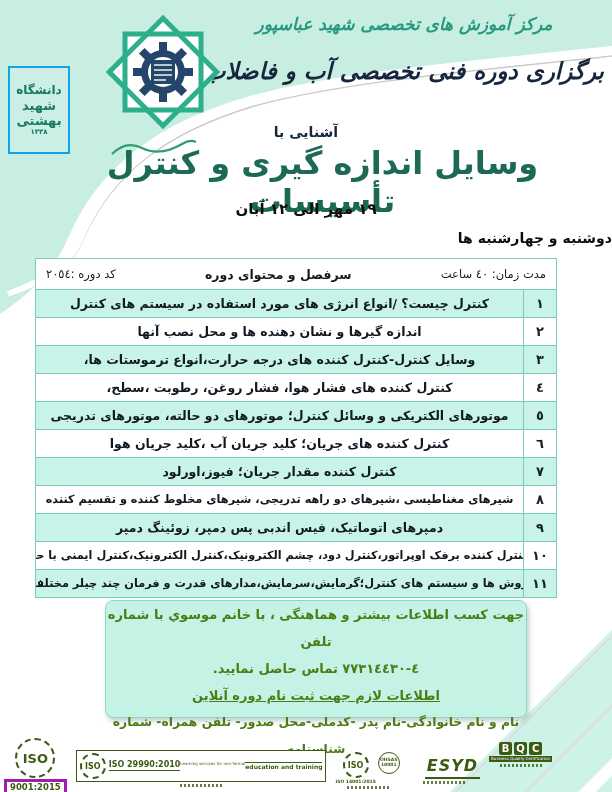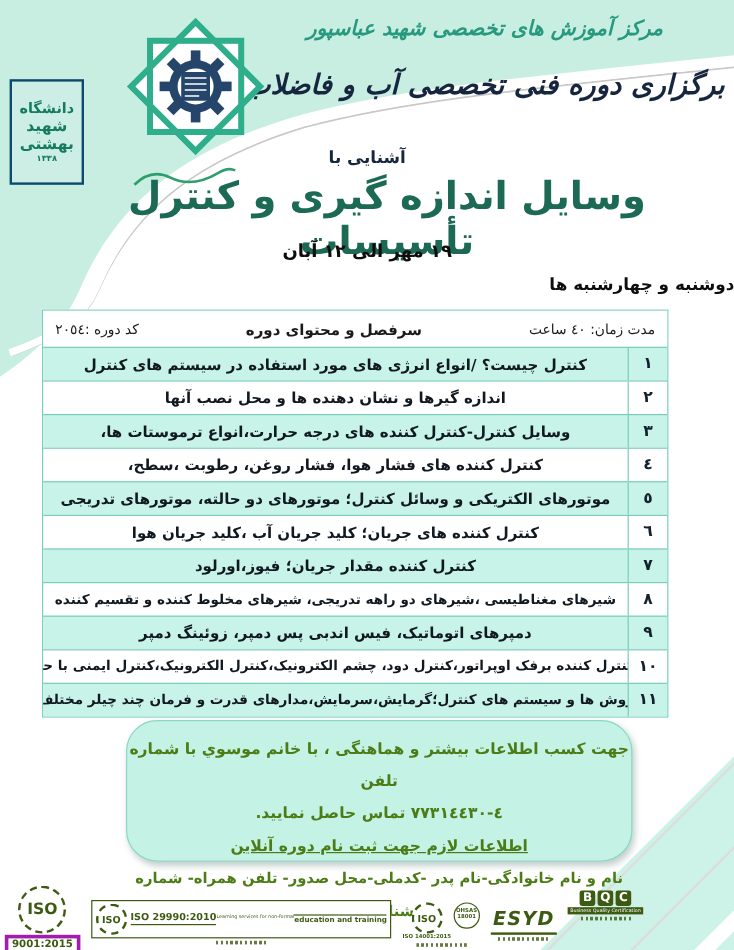--- a/index.html
+++ b/index.html
@@ -34,21 +34,21 @@
     color:#0d0d0d; font-size:15px; font-weight:bold; direction:rtl; z-index:3;
   }
   .days{
     top:230px; left:0; width:612px; text-align:right;
     color:#0d0d0d; font-size:14px; font-weight:bold; direction:rtl; z-index:3;
   }
 
   
   .univ-logo{
     top:66px; left:8px; width:62px; height:88px; z-index:4;
-    background:#cdeee4; border:2px solid #0c4a6e; box-sizing:border-box;
+    background:#cdeee4; border:2px solid #0ea5e9; box-sizing:border-box;
     display:flex; flex-direction:column; align-items:center; justify-content:center;
     color:#157a5e; font-weight:bold; direction:rtl; text-align:center;
   }
   .univ-logo .l1{font-size:12px; line-height:15px;}
   .univ-logo .l2{font-size:13px; line-height:15px;}
   .univ-logo .l3{font-size:13px; line-height:15px;}
   .univ-logo .yr{font-size:7px; line-height:9px;}
 
   
   .course-table{
@@ -73,24 +73,24 @@
     font-size:12.5px; font-weight:bold; color:#101820; white-space:nowrap;
     overflow:hidden; padding:0 4px;
   }
   .t-row:nth-child(9) .t-text,
   .t-row:nth-child(11) .t-text,
   .t-row:nth-child(12) .t-text{font-size:11.3px;}
 
   
   .footer-box{
     top:600px; left:105px; width:422px; height:118px; z-index:4;
-    background:#c4f2e5; border:1px solid #8bd8c4; border-radius:26px;
+    background:#c4f2e5; border:1px solid #8bd8c4; border-radius:8px;
     box-shadow:2px 3px 5px rgba(120,150,145,.45);
     direction:rtl; text-align:center; color:#4c7c16; font-weight:bold;
-    font-size:13px; box-sizing:border-box; padding-top:10px; line-height:27px;
+    font-size:13px; box-sizing:border-box; line-height:27px;
   }
   .footer-box .u{text-decoration:underline;}
   .footer-box .l4{font-size:12.3px;}
 
   
   .certs{
     left:4px; bottom:2px; height:52px; z-index:4;
     display:flex; align-items:flex-start; gap:9px; direction:ltr;
     color:#3d5a12;
   }
@@ -121,21 +121,21 @@
   .c29990-txt .c{font-size:6px; font-weight:bold; border-top:1px solid #3d5a12; margin-top:1px; padding-top:1px;}
   .cert-14001{display:flex; align-items:flex-start; gap:2px;}
   .c14001-main{display:flex; flex-direction:column; align-items:center;}
   .c14001-sub{font-size:4.5px; font-weight:bold; margin-top:1px;}
   .ohsas-circle{
     width:20px; height:20px; border:1.5px solid #3d5a12; border-radius:50%;
     display:flex; flex-direction:column; align-items:center; justify-content:center;
     font-size:4.5px; font-weight:bold; line-height:1.1; background:#fff;
   }
   .esyd{font-size:16px; font-weight:bold; font-style:italic; letter-spacing:1px;
-    border-bottom:2px solid #3d5a12; padding:6px 2px 2px 2px;}
+    border-bottom:2px solid #3d5a12; padding:6px 2px 2px 2px;margin-left:16px;}
   .bqc-row{display:flex; gap:2px; margin-top:4px;}
   .bqc-letter{
     width:13px; height:13px; background:#3d5a12; color:#fff; font-size:10px;
     font-weight:bold; display:flex; align-items:center; justify-content:center;
     border-radius:2px;
   }
   .bqc-bar{
     margin-top:1px; background:#3d5a12; color:#fff; font-size:4px;
     line-height:6px; padding:0 2px; white-space:nowrap;
   }

